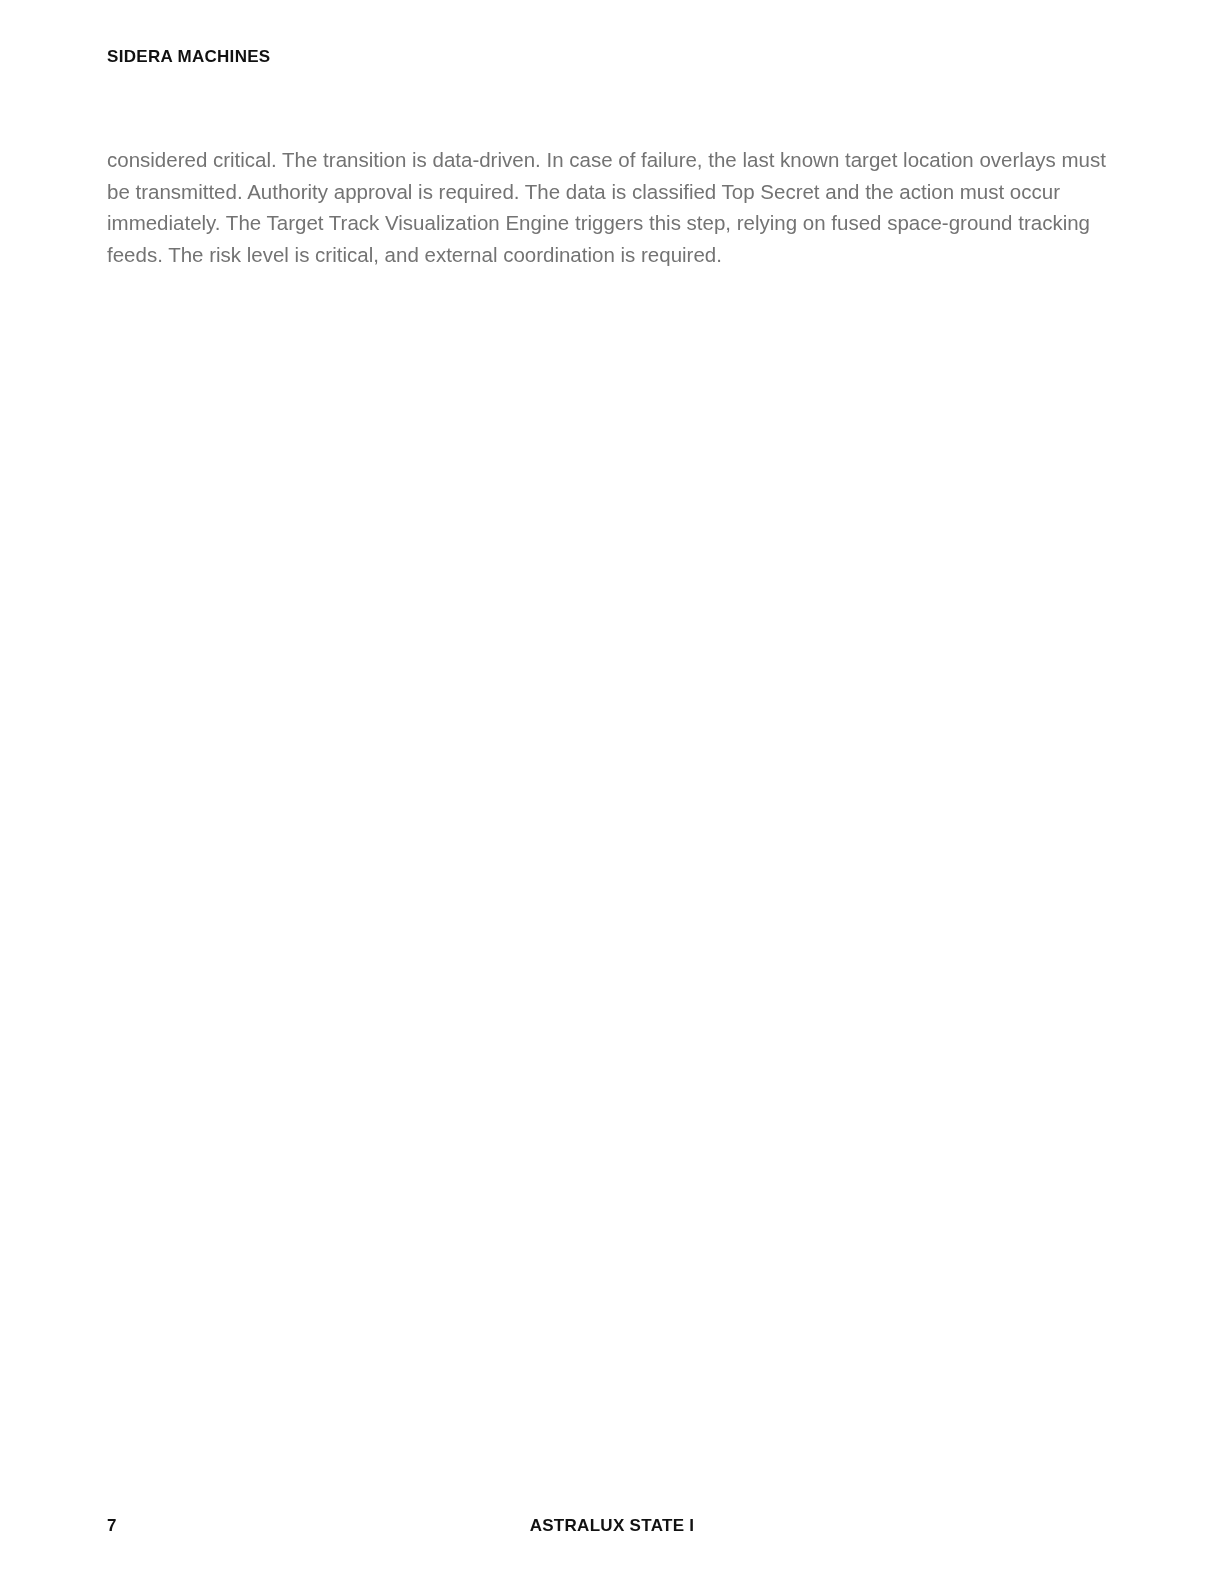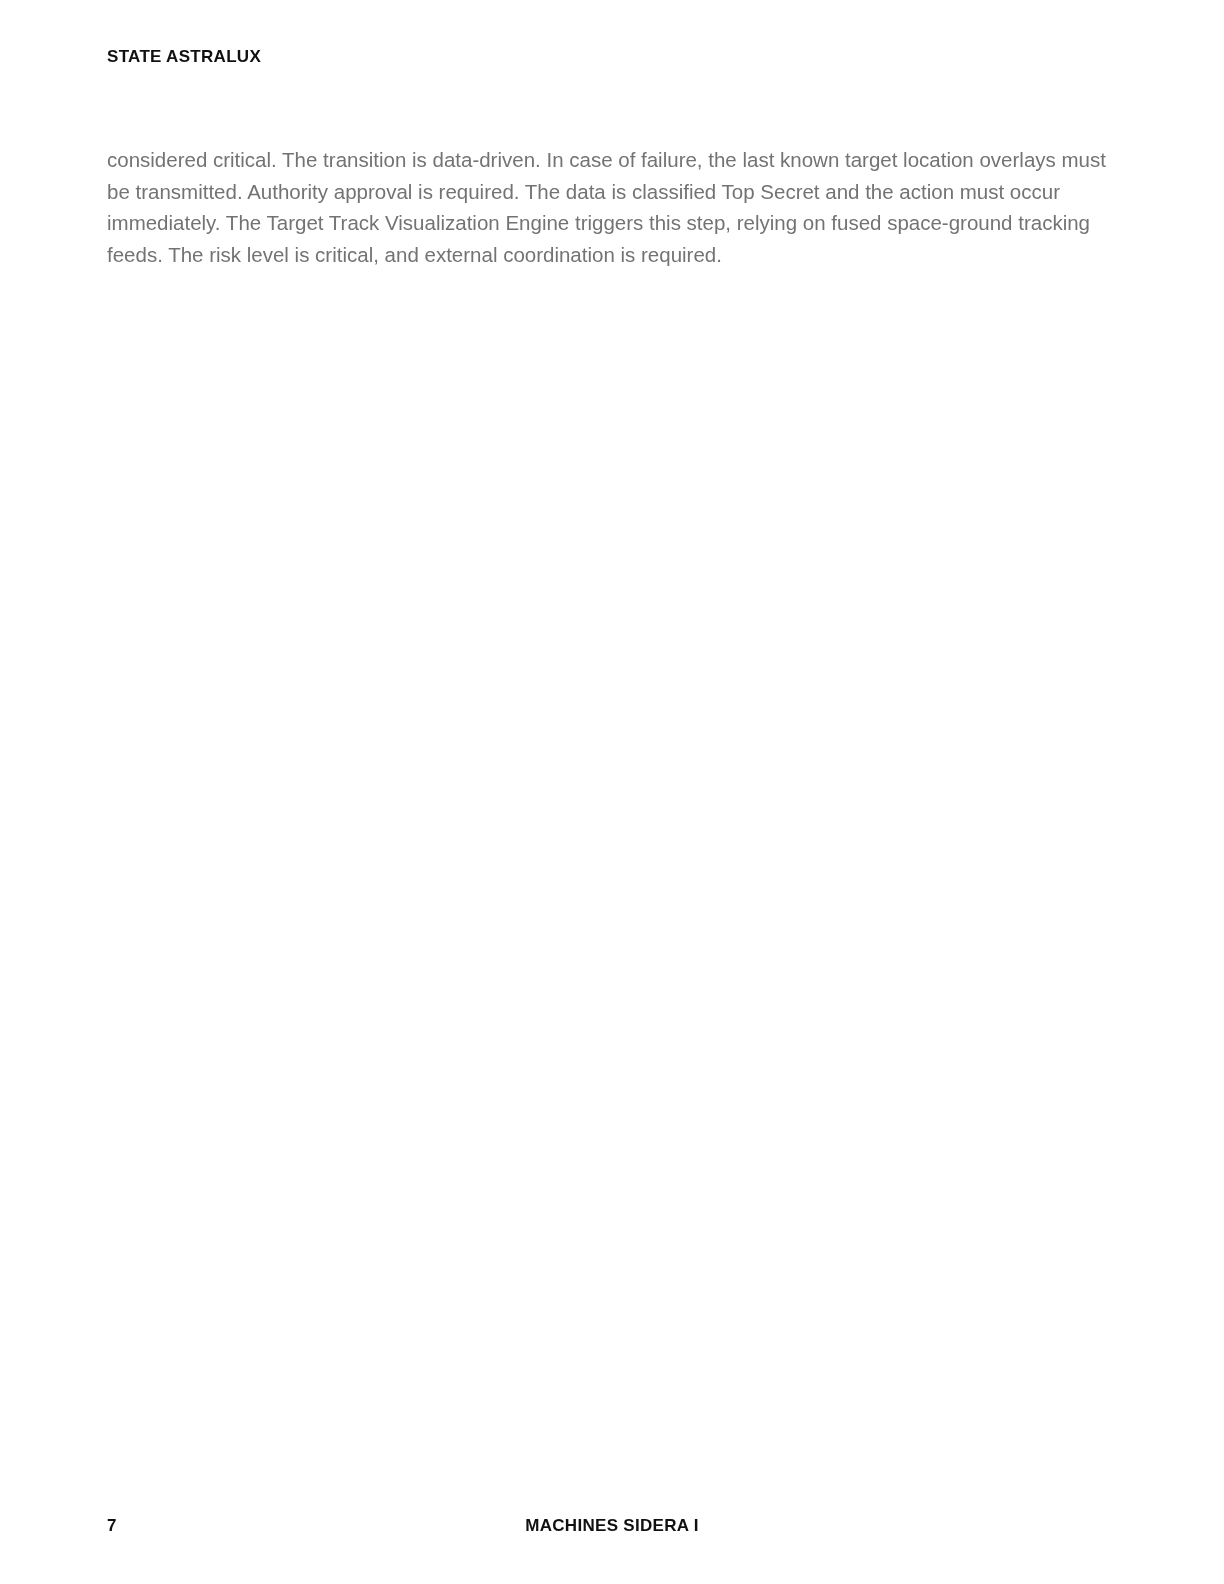--- a/index.html
+++ b/index.html
@@ -53,21 +53,21 @@
     font-weight: 700;
     letter-spacing: 0.3px;
     color: #111111;
   }
 </style>
 </head>
 <body>
 
 <div class="page">
 
-  <div class="running-header">STATE ASTRALUX</div>
+  <div class="running-header">SIDERA MACHINES</div>
 
   <div class="body-paragraph">considered critical. The transition is data-driven. In case of failure, the last known target location overlays must be transmitted. Authority approval is required. The data is classified Top Secret and the action must occur immediately. The Target Track Visualization Engine triggers this step, relying on fused space-ground tracking feeds. The risk level is critical, and external coordination is required.</div>
 
   <div class="footer-page-number">7</div>
 
-  <div class="footer-doc-title">MACHINES SIDERA I</div>
+  <div class="footer-doc-title">ASTRALUX STATE I</div>
 
 </div>
 
 </body></html>

